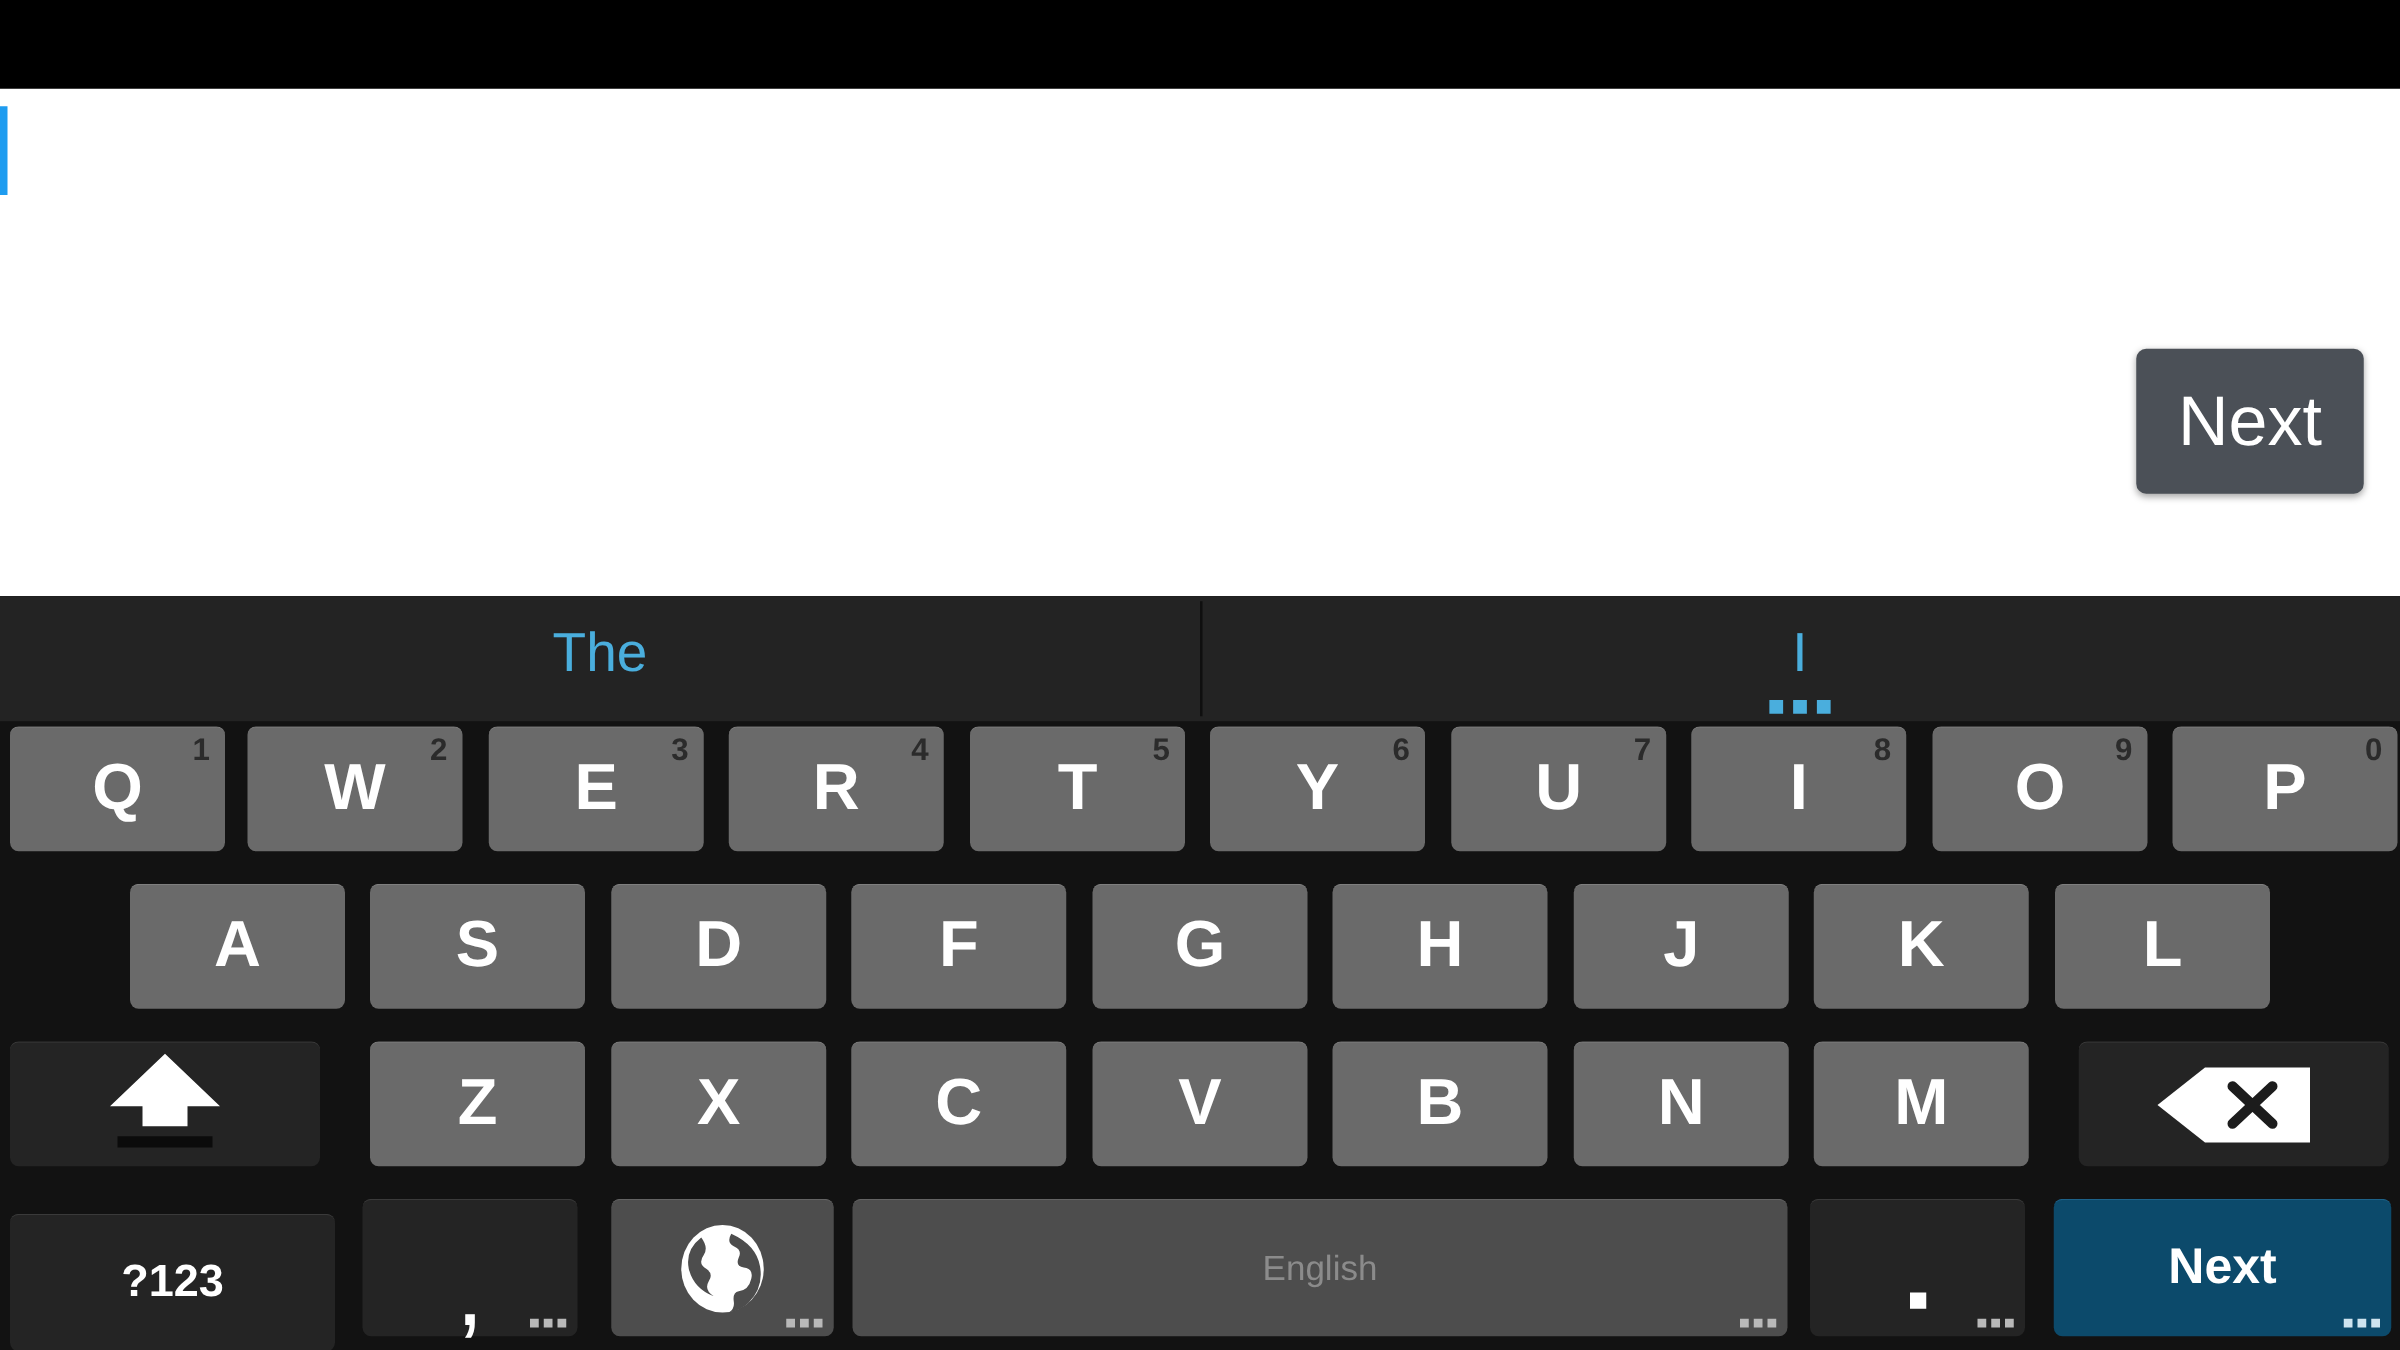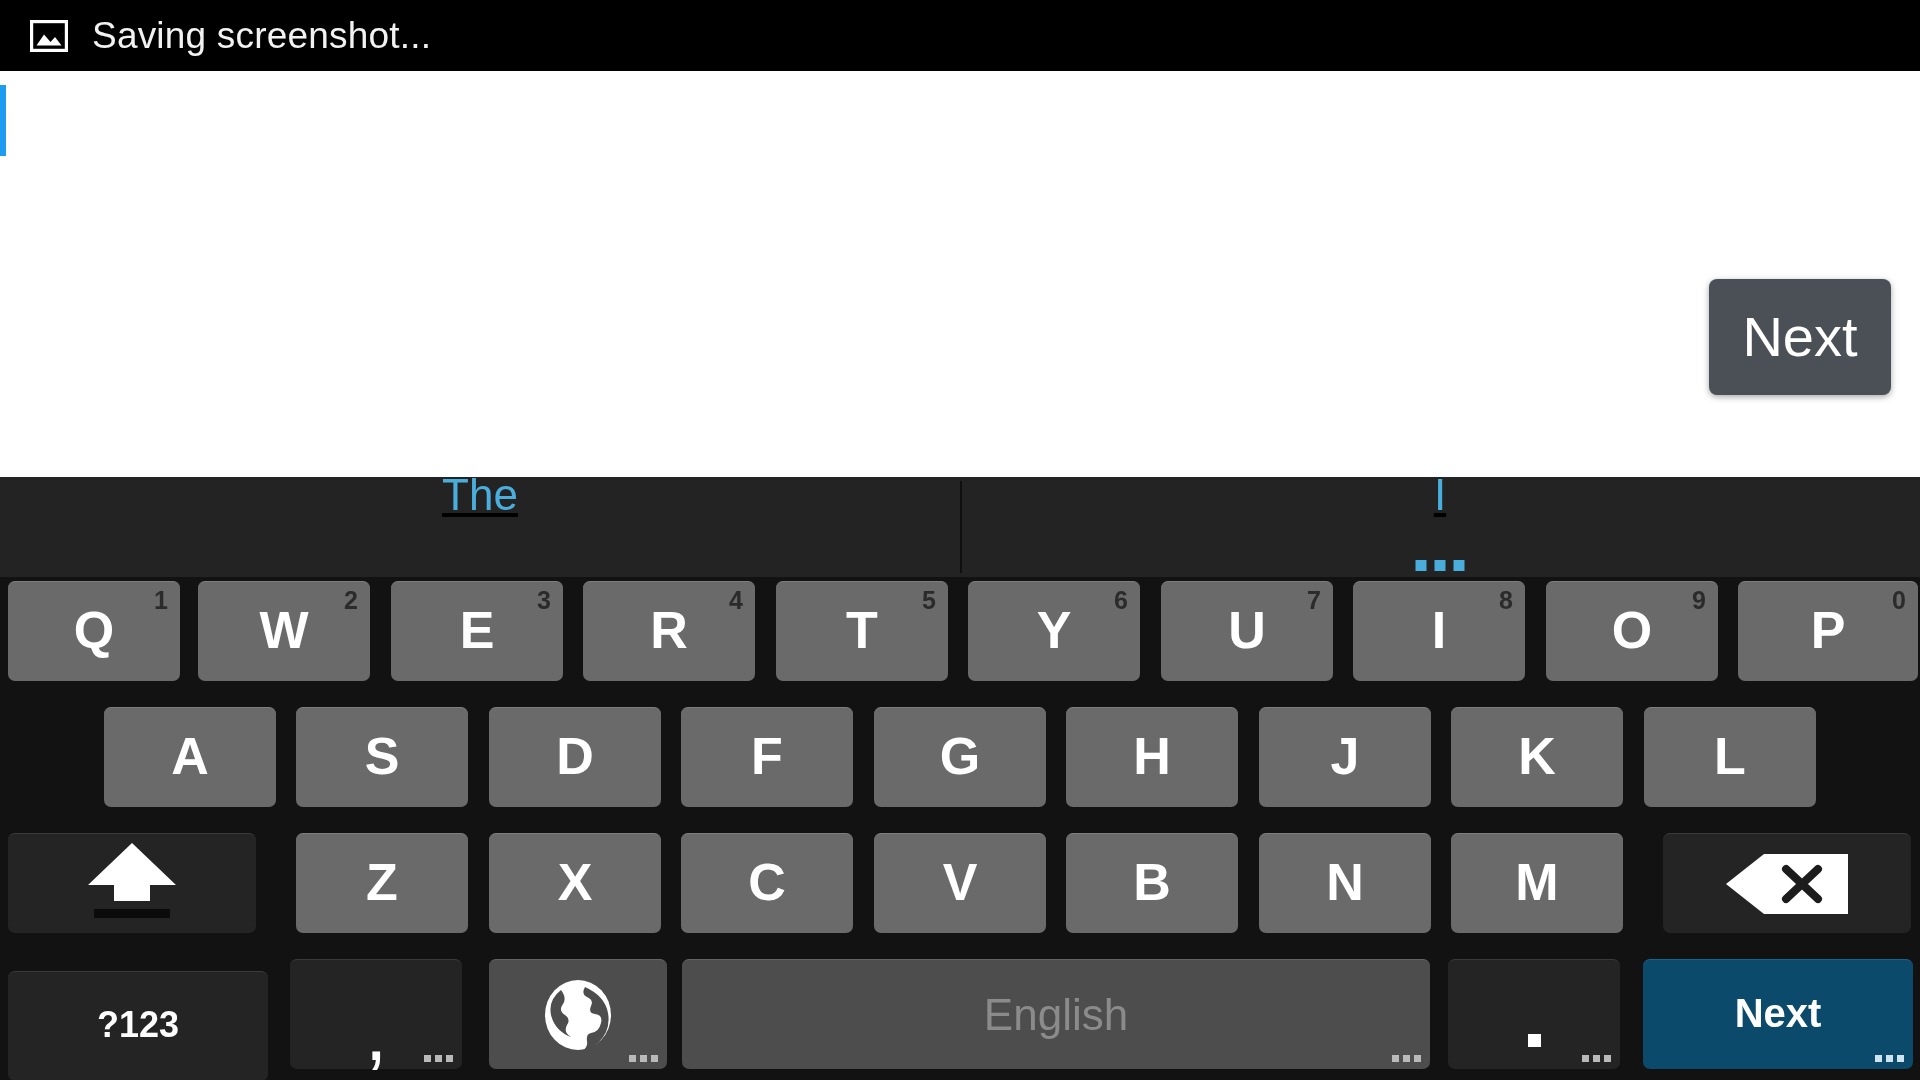--- a/index.html
+++ b/index.html
@@ -101,24 +101,23 @@
     position: relative;
     width: 1920px;
     height: 100px;
     background: #232323;
     display: flex;
   }
   .suggestion {
     flex: 1 1 0;
     position: relative;
     display: flex;
-    align-items: flex-start;
+    align-items: center;
     justify-content: center;
     cursor: default;
-    text-decoration: underline;
   }
   .suggestion + .suggestion::before {
     content: "";
     position: absolute;
     left: 0;
     top: 4px;
     bottom: 4px;
     width: 2px;
     background: #0f0f0f;
   }
@@ -211,21 +210,21 @@
     display: block;
     width: 7px;
     height: 7px;
     background: #b9b9b9;
   }
   .key.action .corner-dots i { background: #cfe4ef; }
 
   
   .key.space .space-label {
     color: #8b8b8b;
-    font-size: 44px;
+    font-size: 28px;
     font-weight: 400;
     line-height: 1;
   }
 
   
   .glyph-comma {
     color: #ffffff;
     font-size: 80px;
     font-weight: 400;
     line-height: 0;
@@ -256,27 +255,20 @@
     height: 9px;
     background: #0b0b0b;
     margin-top: 6px;
   }
 </style>
 </head>
 <body>
 
 <div id="screen">
 
-  <div id="status-bar">
-    <svg class="sb-icon" viewBox="0 0 38 32">
-      <rect x="1.6" y="1.6" width="34.8" height="28.8" fill="none" stroke="#ffffff" stroke-width="3.2"></rect>
-      <path d="M6.5 25.5 L14 14.5 L20.5 22 L25 17 L31.5 25.5 Z" fill="#ffffff"></path>
-    </svg>
-    <span class="sb-text">Saving screenshot...</span>
-  </div>
 
   <div id="content-area">
     <div id="text-caret"></div>
 
     <div id="key-preview">
       <span class="kp-label">Next</span>
     </div>
   </div>
 
   <div id="keyboard">

